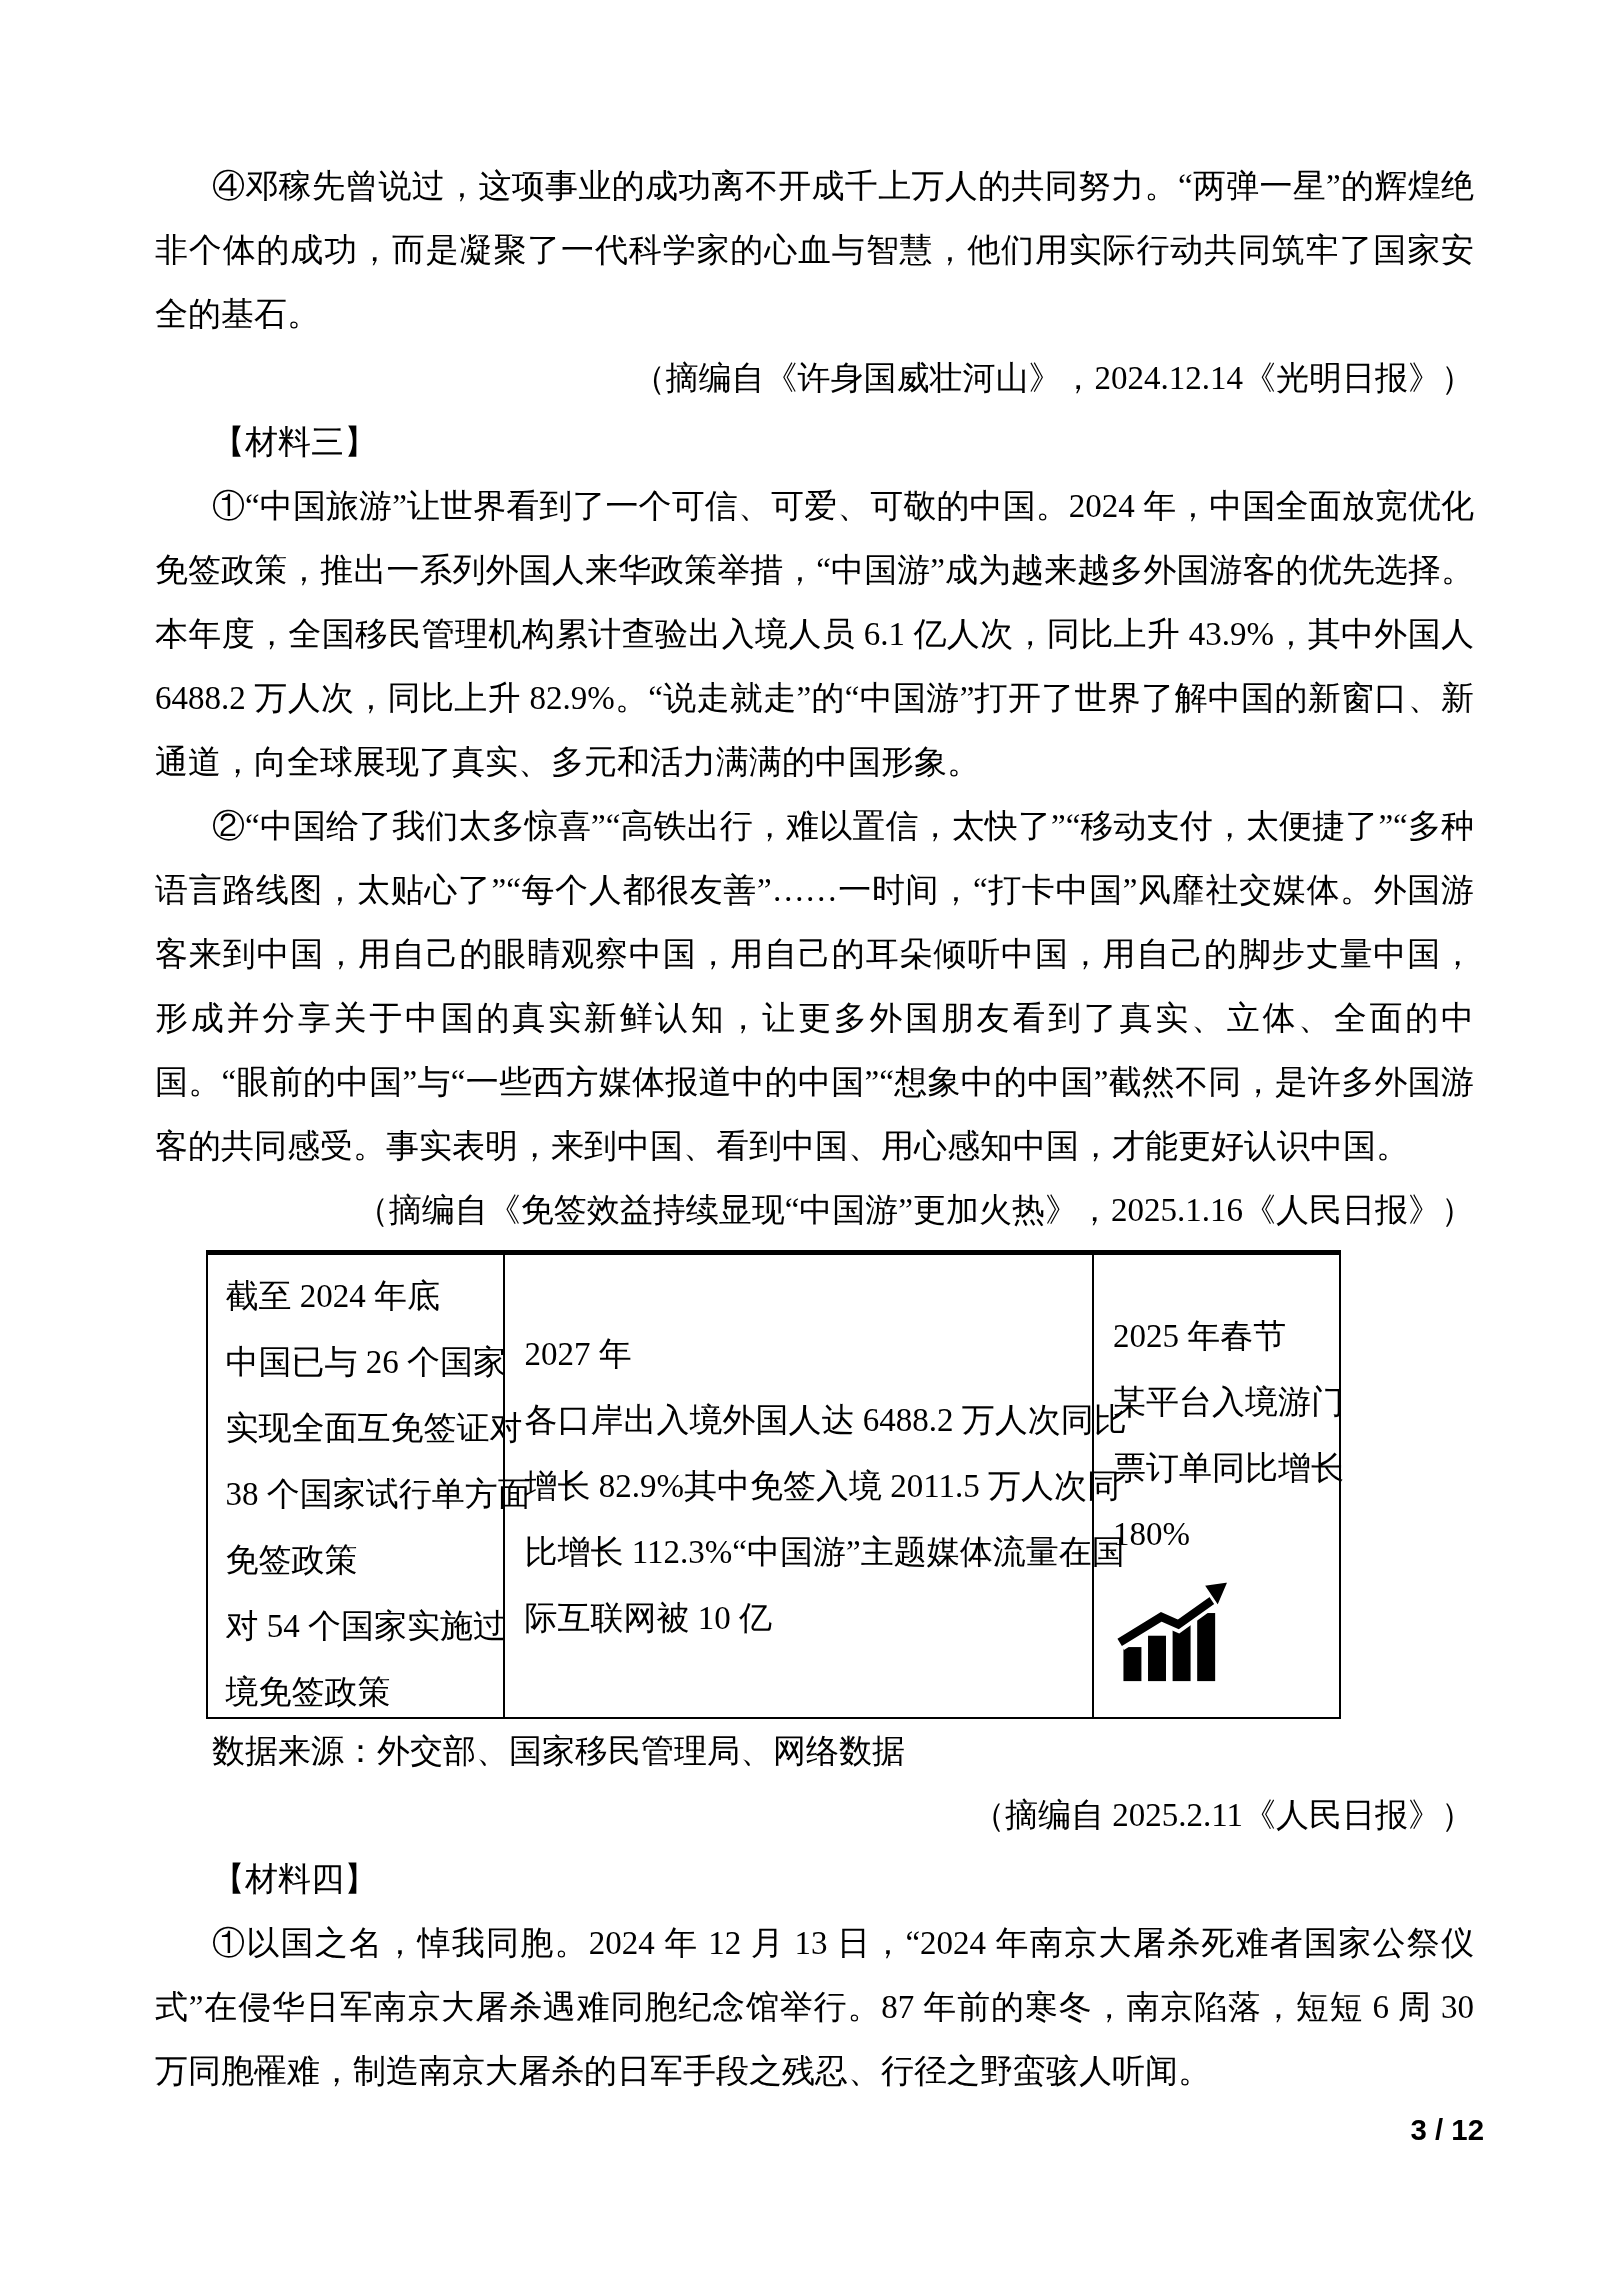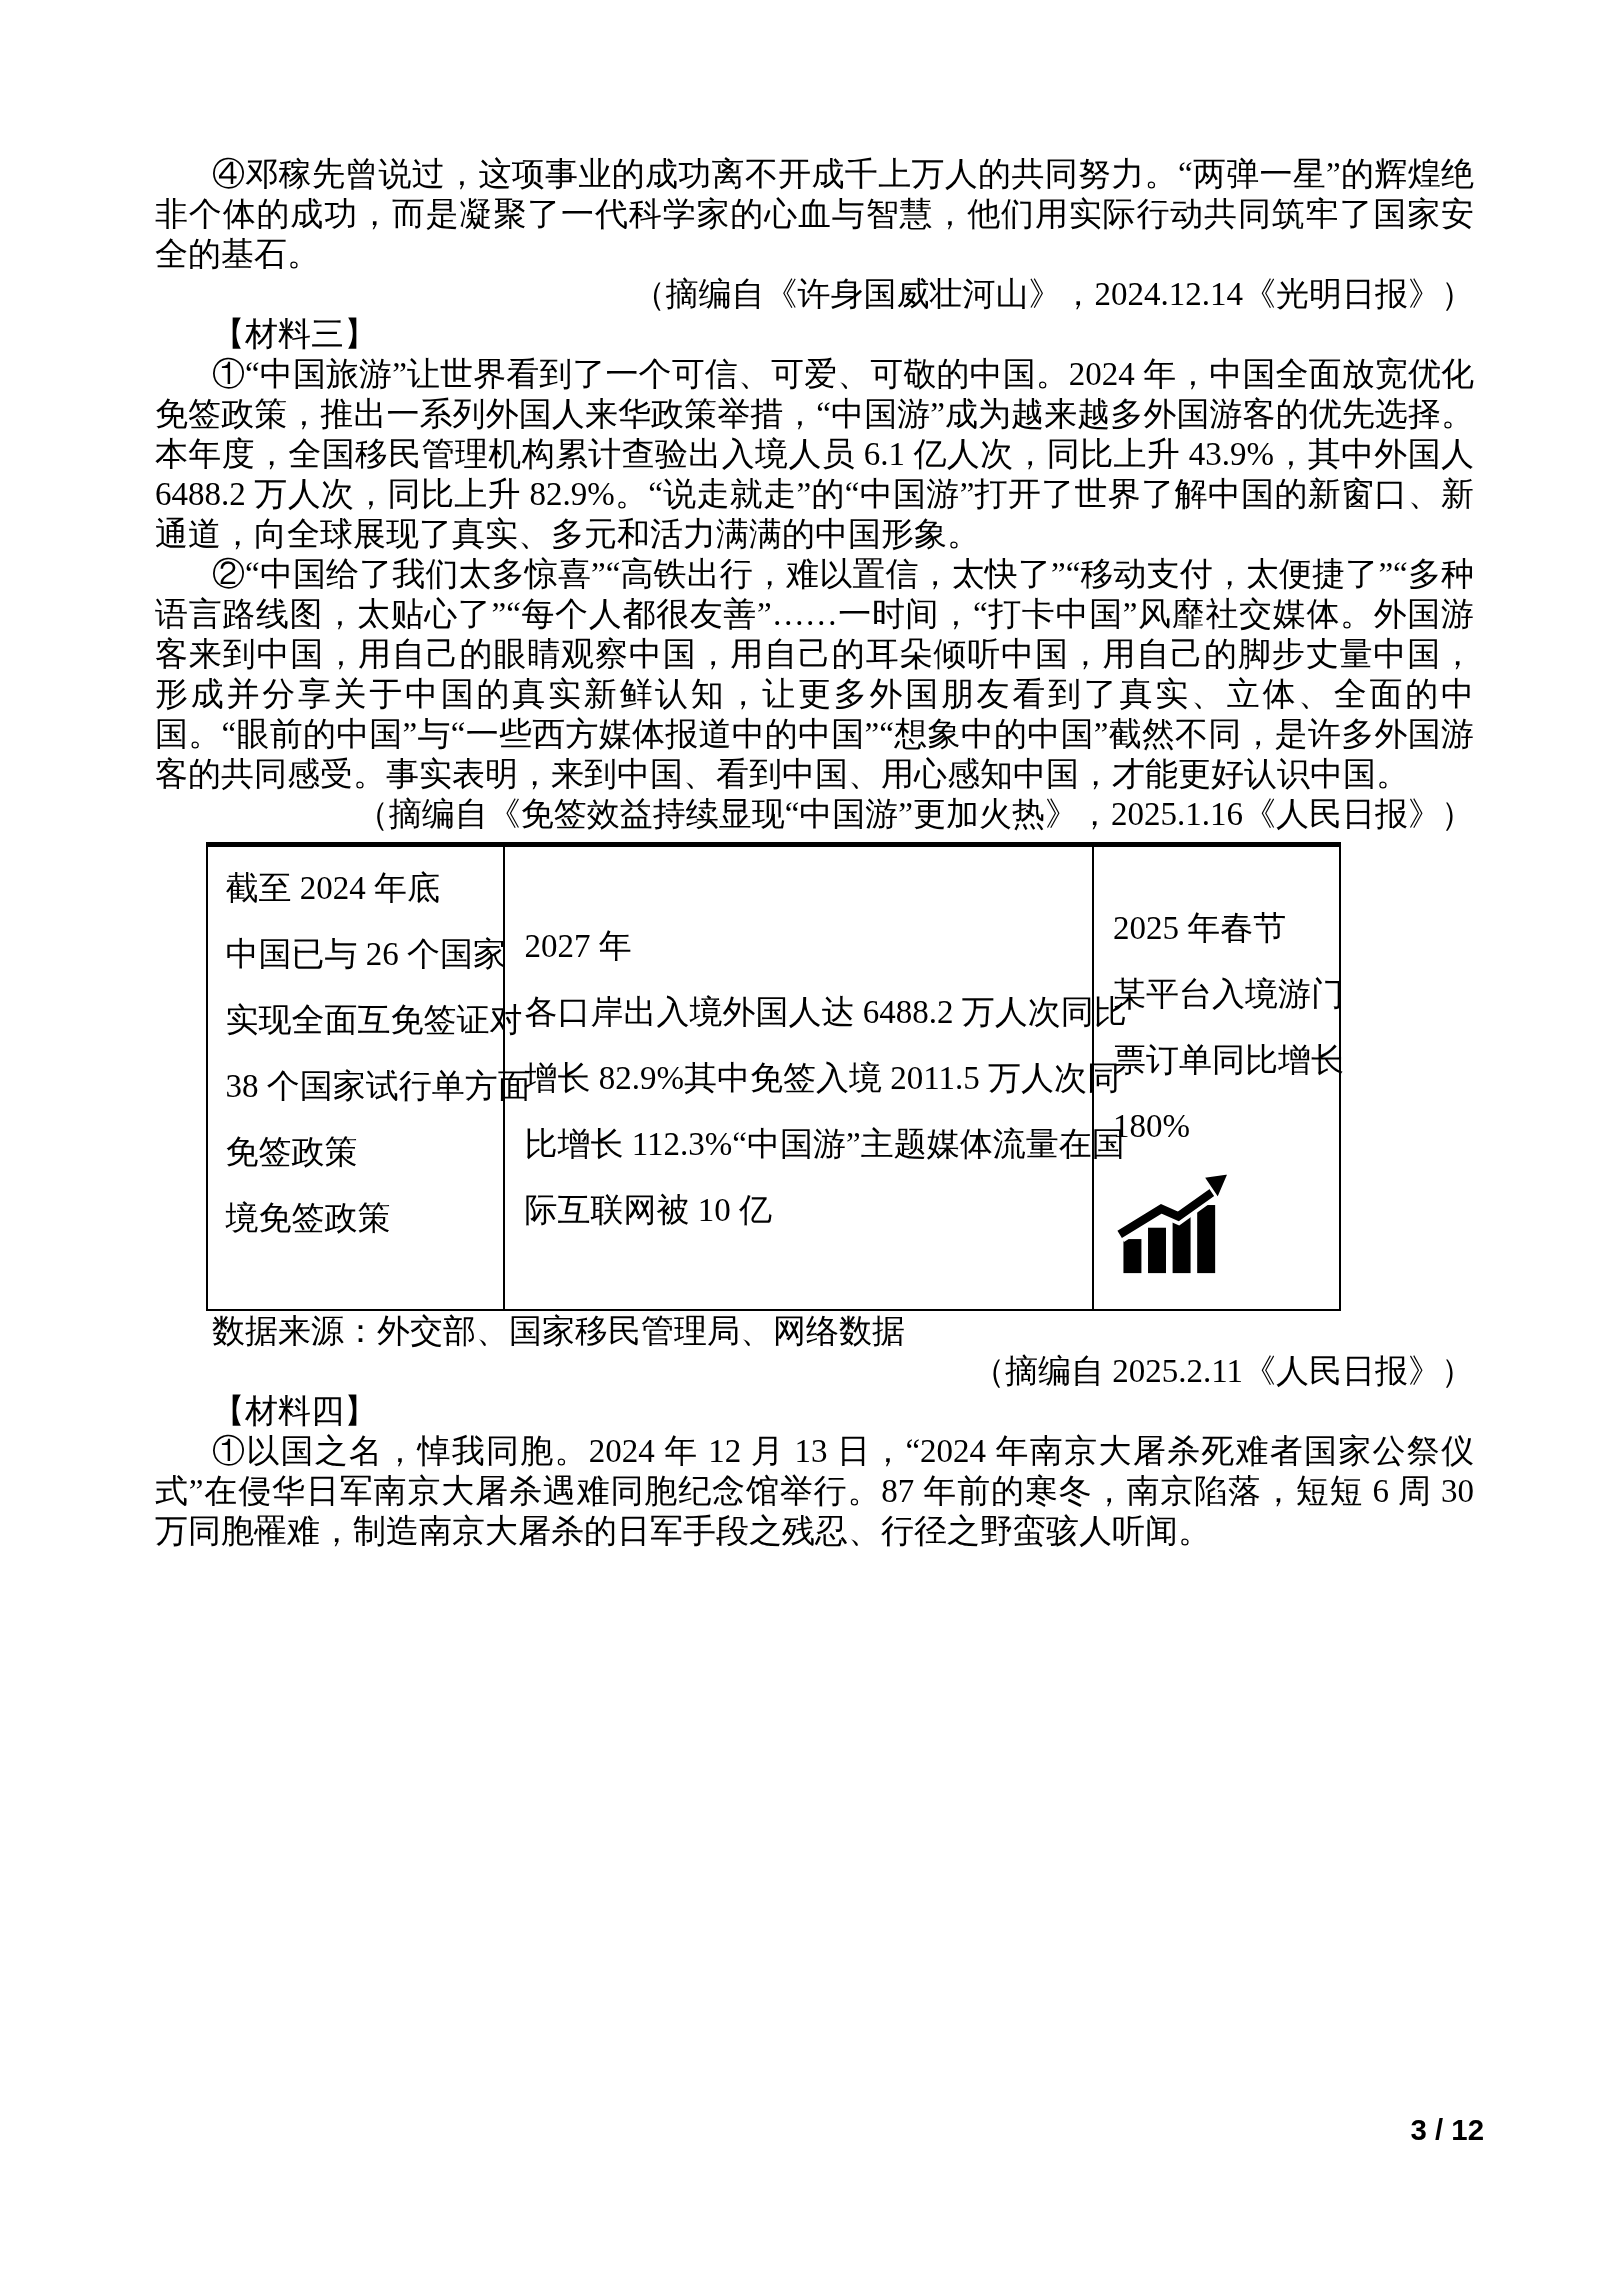--- a/index.html
+++ b/index.html
@@ -14,21 +14,21 @@
     background: #ffffff;
     box-sizing: border-box;
     padding: 154px 149px 0 155px;
     font-family: "Liberation Serif", "DejaVu Serif", serif;
     color: #000000;
     overflow: hidden;
   }
   p {
     margin: 0;
     font-size: 33px;
-    line-height: 40px;
+    line-height: 64px;
     text-align: justify;
   }
   .indent { text-indent: 57px; }
   .cite { text-align: right; }
   .heading { font-size: 33px; }
 
   .ltable {
     display: flex;
     width: 1131px;
     height: 462px;
@@ -92,20 +92,21 @@
   <p class="indent">②“中国给了我们太多惊喜”“高铁出行，难以置信，太快了”“移动支付，太便捷了”“多种语言路线图，太贴心了”“每个人都很友善”……一时间，“打卡中国”风靡社交媒体。外国游客来到中国，用自己的眼睛观察中国，用自己的耳朵倾听中国，用自己的脚步丈量中国，形成并分享关于中国的真实新鲜认知，让更多外国朋友看到了真实、立体、全面的中国。“眼前的中国”与“一些西方媒体报道中的中国”“想象中的中国”截然不同，是许多外国游客的共同感受。事实表明，来到中国、看到中国、用心感知中国，才能更好认识中国。</p>
   <p class="cite">（摘编自《免签效益持续显现“中国游”更加火热》，2025.1.16《人民日报》）</p>
 
   <div class="ltable">
     <div class="cell cell-1">
       <div>截至 2024 年底</div>
       <div>中国已与 26 个国家</div>
       <div>实现全面互免签证对</div>
       <div>38 个国家试行单方面</div>
       <div>免签政策</div>
+      <div>对 54 个国家实施过</div>
       <div>境免签政策</div>
     </div>
     <div class="cell cell-2">
       <div>2027 年</div>
       <div>各口岸出入境外国人达 6488.2 万人次同比</div>
       <div>增长 82.9%其中免签入境 2011.5 万人次同</div>
       <div>比增长 112.3%“中国游”主题媒体流量在国</div>
       <div>际互联网被 10 亿</div>
     </div>
     <div class="cell cell-3">

